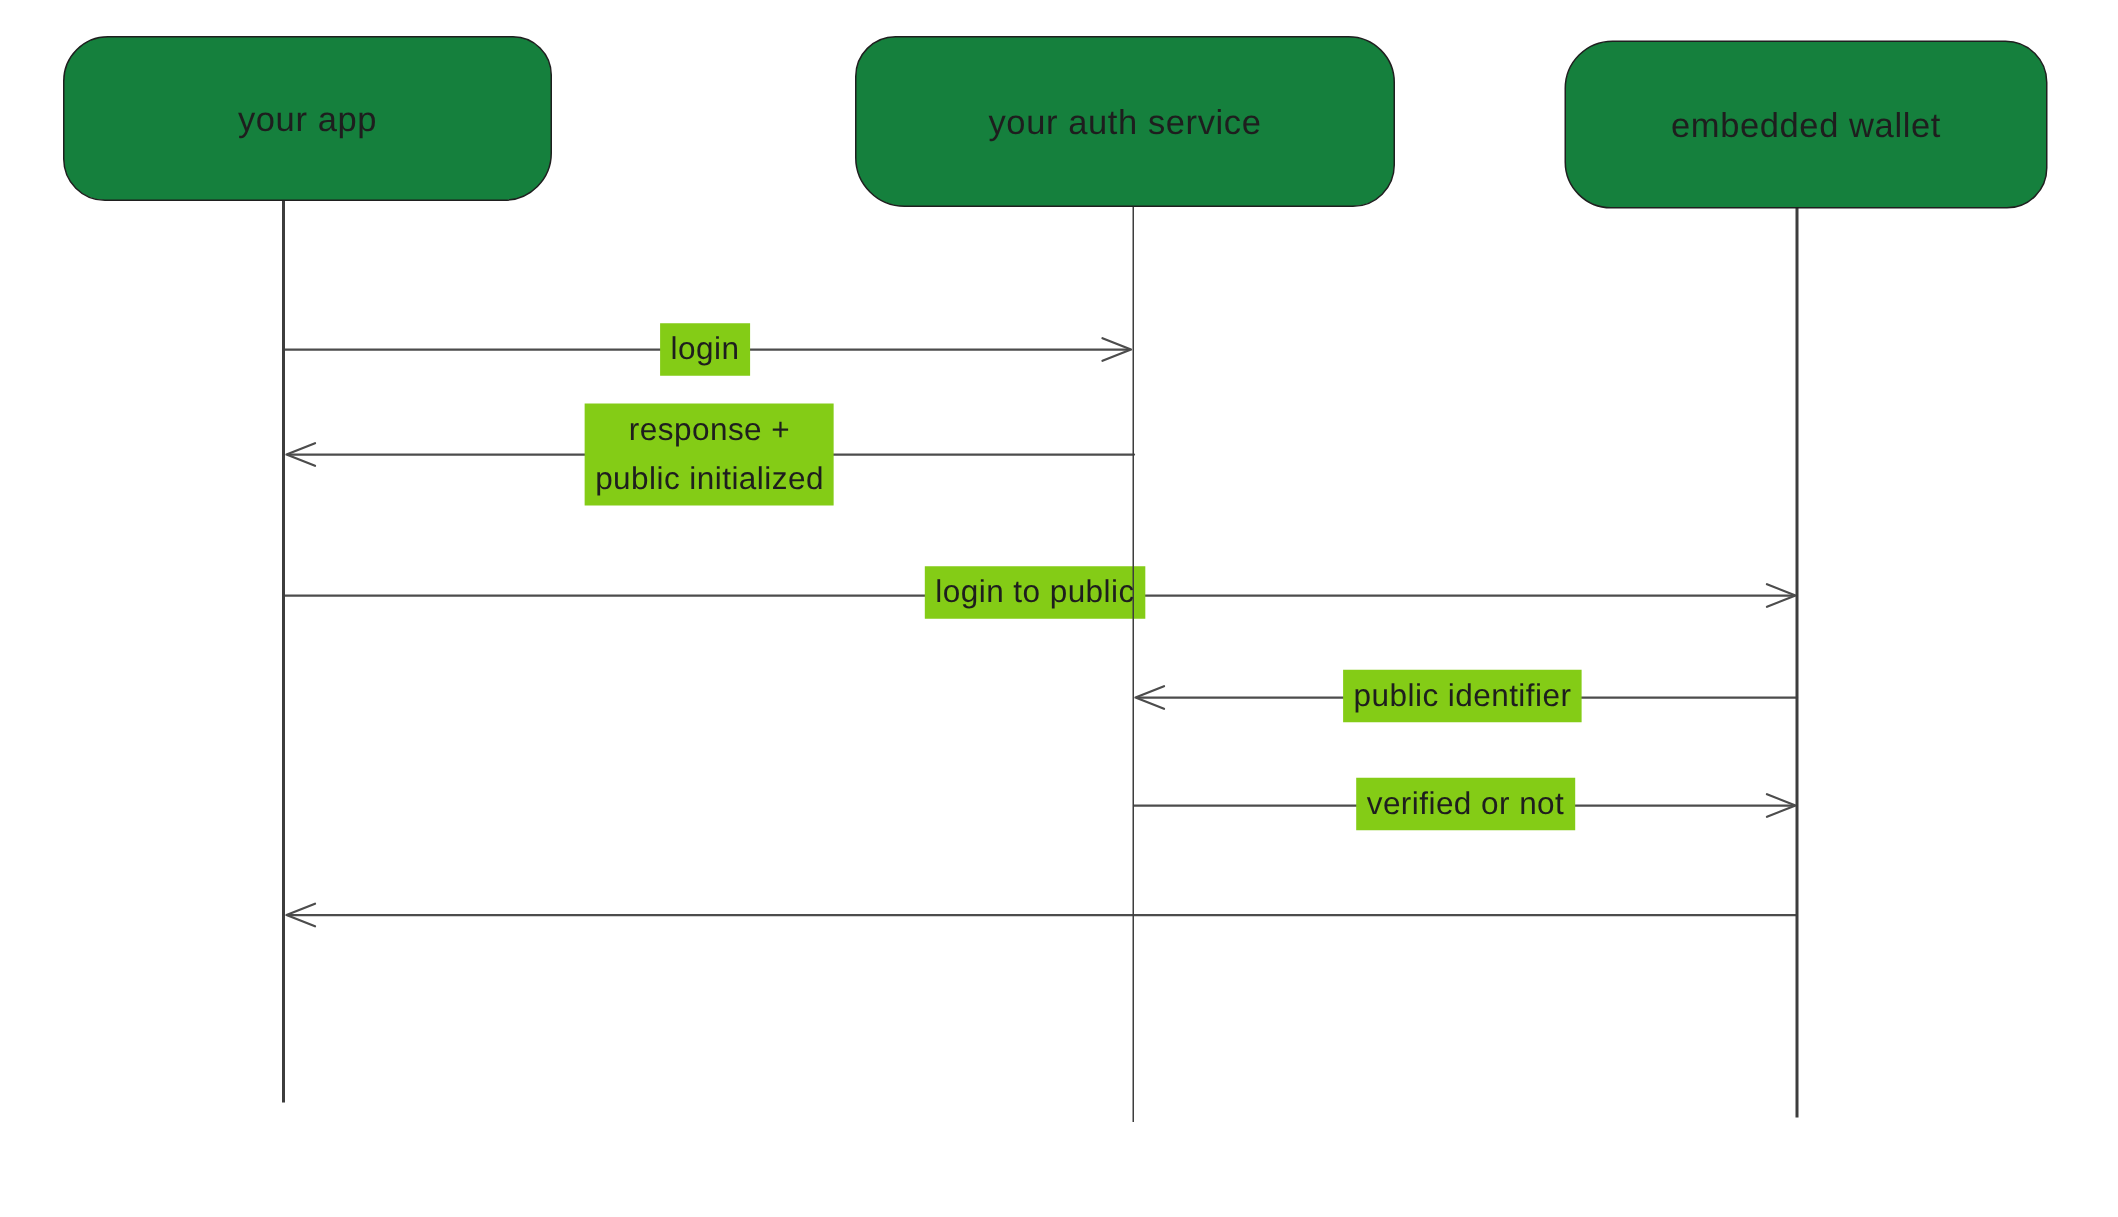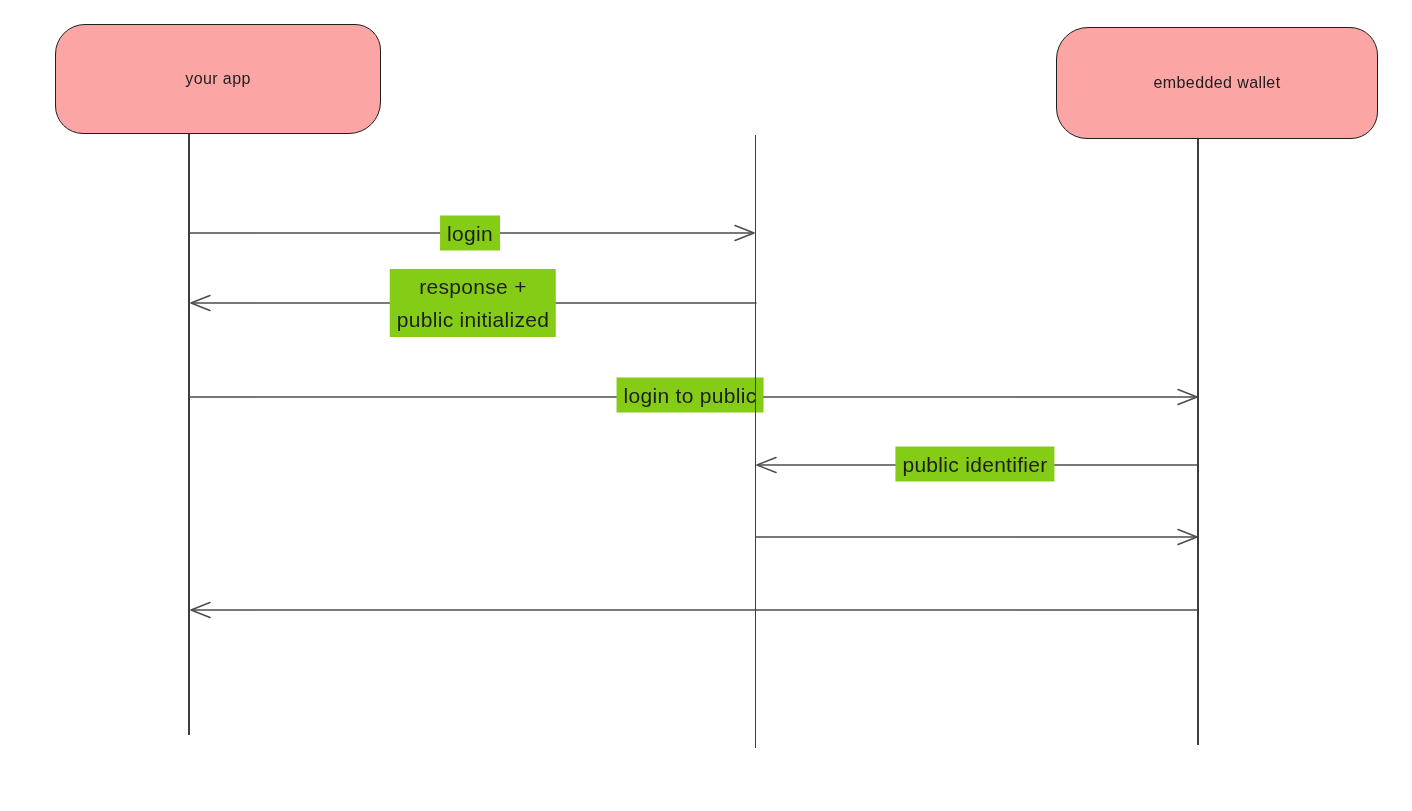--- a/index.html
+++ b/index.html
@@ -37,29 +37,28 @@
   }
   .lifeline {
     position: absolute;
     z-index: 3;
     width: 1.6px;
     background: #3d3d3d;
   }
   .actor-box {
     position: absolute;
     z-index: 4;
-    background: #fca5a5;
+    background: #15803d;
     border: 1.8px solid #1f1f1f;
     display: flex;
     align-items: center;
     justify-content: center;
-    font-size: 16px;
+    font-size: 23px;
     letter-spacing: 0.4px;
     color: #1e1e1e;
-    margin-left: 13px;
   }
   
   .actor-box.b0 { border-radius: 30px 26px 32px 28px; }
   .actor-box.b1 { border-radius: 27px 31px 28px 33px; }
   .actor-box.b2 { border-radius: 32px 28px 27px 31px; }
 
   .arrow-stroke {
     stroke: #4c4c4c;
     stroke-width: 1.5;
     fill: none;
@@ -91,25 +90,29 @@
 
     <line class="arrow-stroke" x1="1198" y1="610" x2="192" y2="610"></line>
     <path class="arrow-stroke" d="M 210 602.5 L 191 610 L 210 617.5"></path>
   </svg>
 
   <div class="msg-label" style="left:470px; top:233px;">login</div>
   <div class="msg-label" style="left:473px; top:303px;">response +
 public initialized</div>
   <div class="msg-label" style="left:690px; top:395px;">login to public</div>
   <div class="msg-label" style="left:975px; top:464px;">public identifier</div>
+  <div class="msg-label" style="left:977px; top:536px;">verified or not</div>
 
   <div class="lifeline" style="left:188.2px; top:131px; height:604px;"></div>
   <div class="lifeline" style="left:754.8px; top:135px; height:613px;"></div>
   <div class="lifeline" style="left:1197px; top:136px; height:609px;"></div>
 
   <div class="actor-box b0" style="left:42px; top:24px; width:324px; height:108px;">
     <span>your app</span>
   </div>
+  <div class="actor-box b1" style="left:570px; top:24px; width:358px; height:112px;">
+    <span>your auth service</span>
+  </div>
   <div class="actor-box b2" style="left:1043px; top:27px; width:320px; height:110px;">
     <span>embedded wallet</span>
   </div>
 
 </div>
 
 </body></html>

